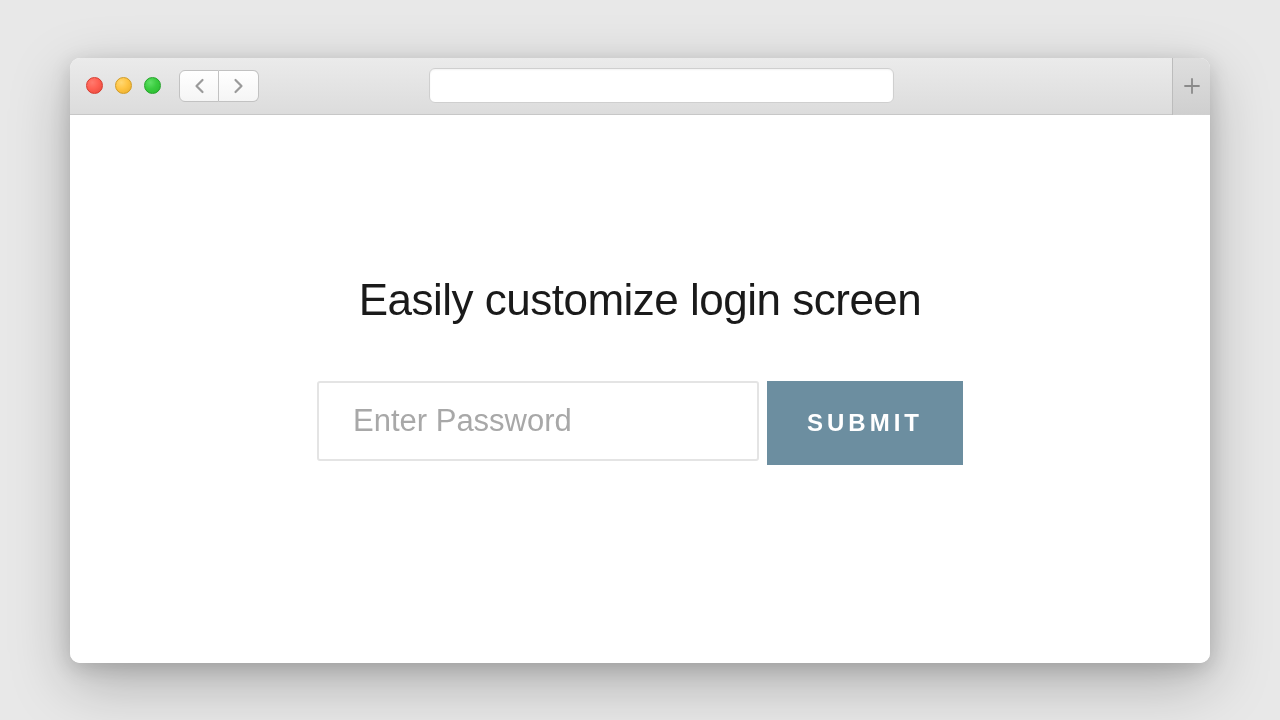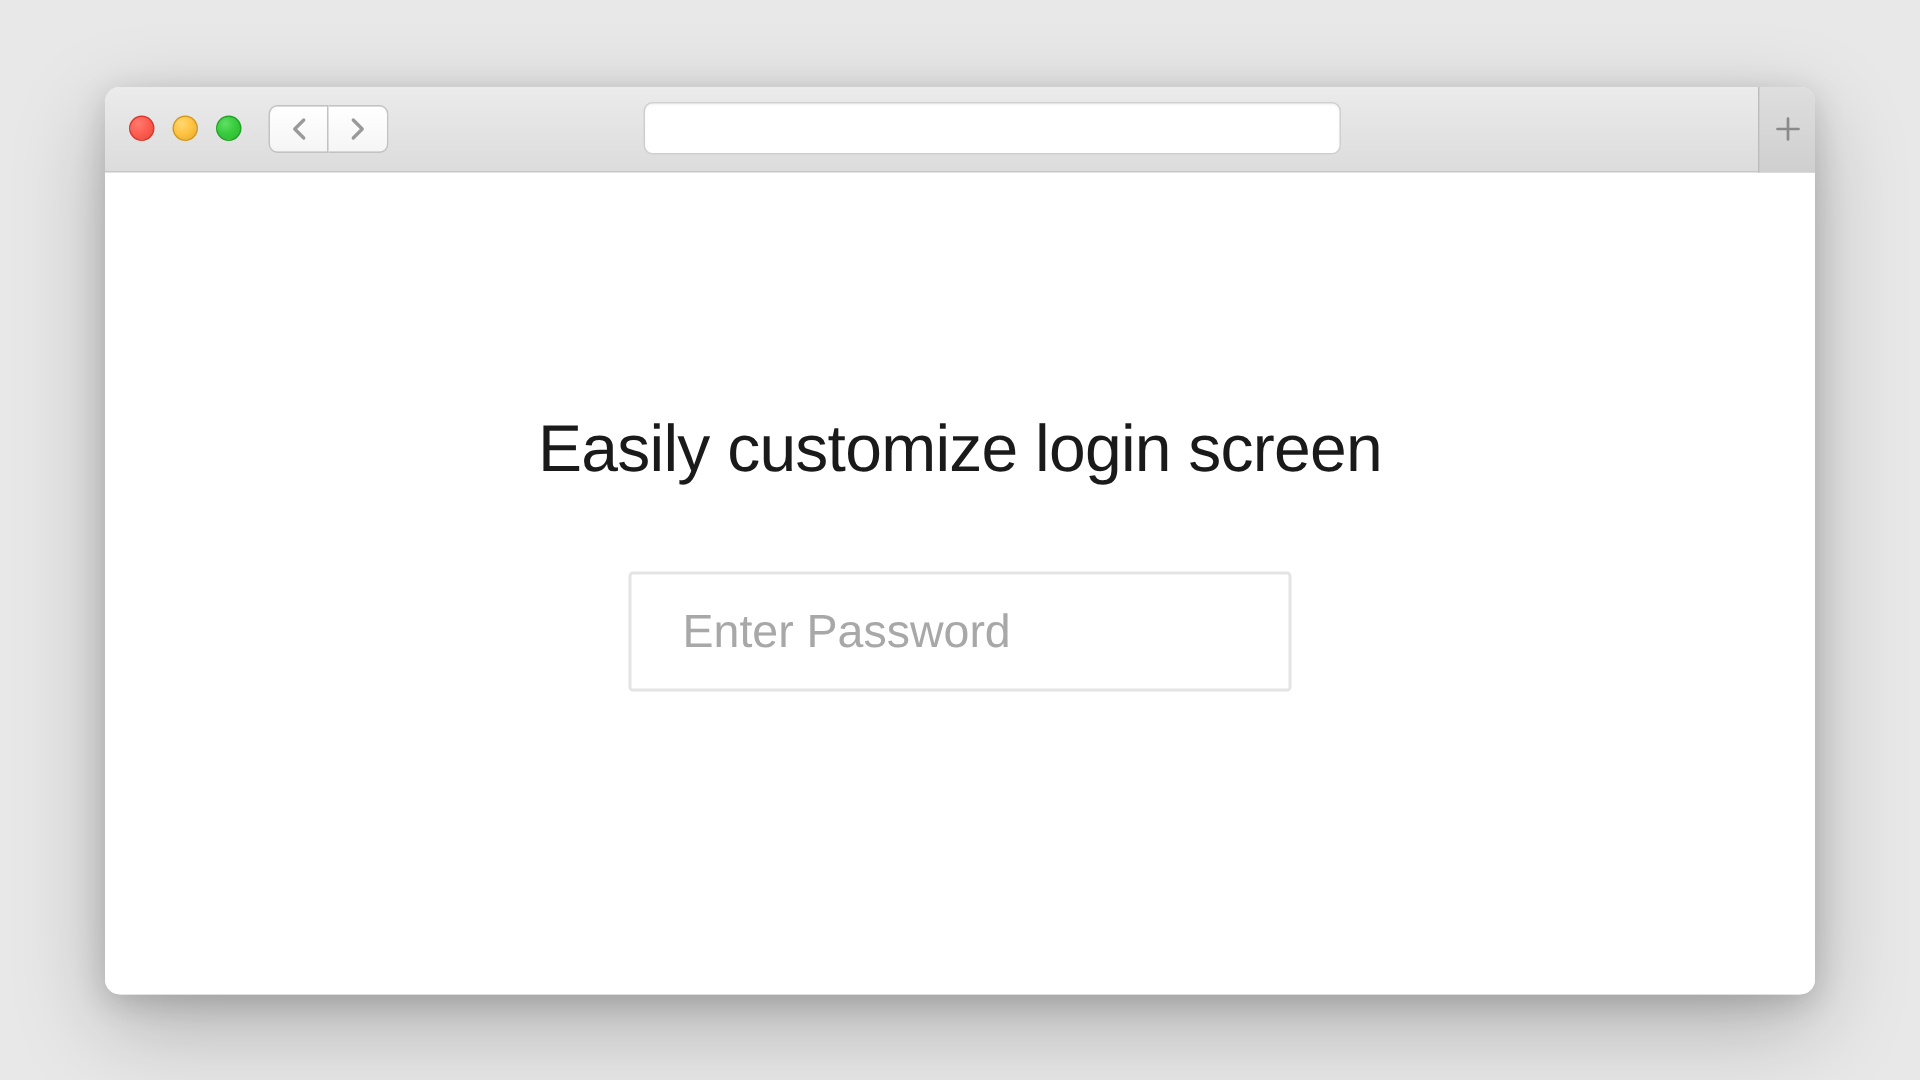--- a/index.html
+++ b/index.html
@@ -219,17 +219,18 @@
     </div>
 
   </div>
 
   <div class="browser-content">
 
     <h1 class="page-title">Easily customize login screen</h1>
 
     <div class="login-form">
       <input type="password" class="password-input" placeholder="Enter Password" style="">
+      <button class="submit-button">SUBMIT</button>
     </div>
 
   </div>
 
 </div>
 
 </body></html>

